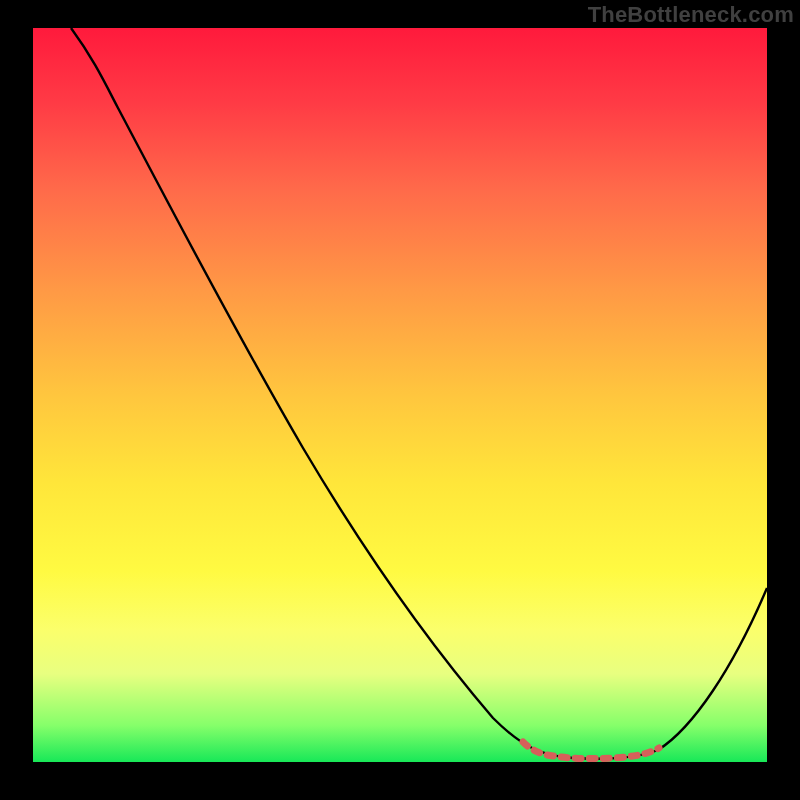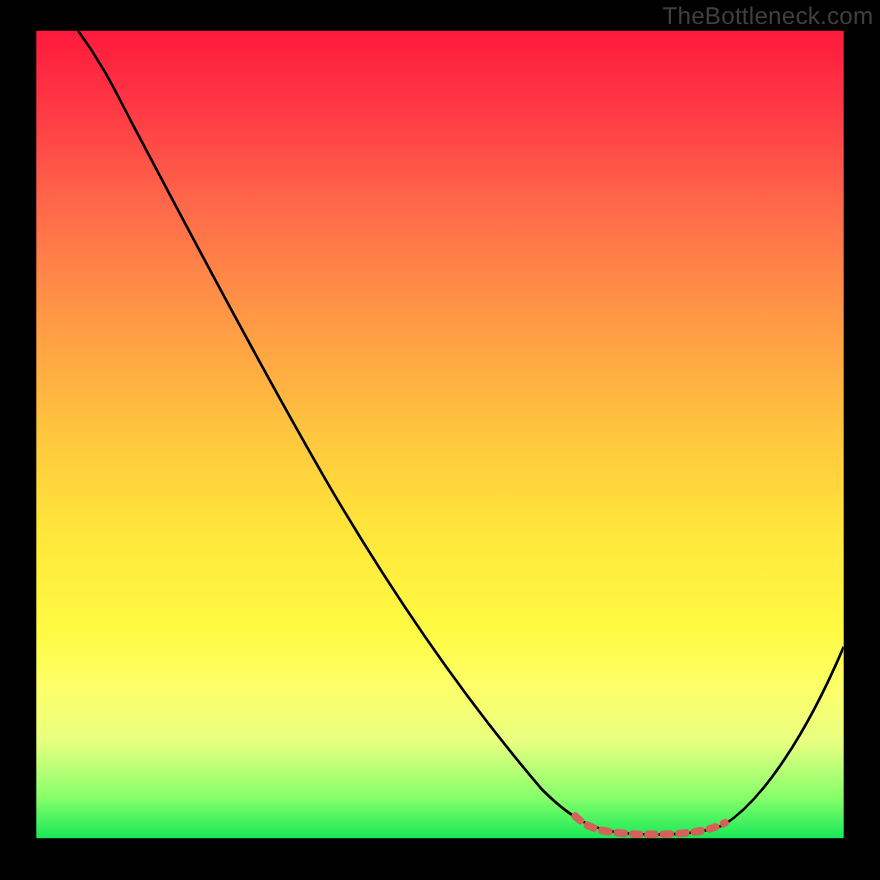--- a/index.html
+++ b/index.html
@@ -16,21 +16,21 @@
     width: 800px;
     height: 800px;
     background: #000;
   }
   .watermark {
     position: absolute;
     top: 2px;
     right: 6px;
     color: #404040;
     font-size: 22px;
-    font-weight: 400;
+    font-weight: 700;
     letter-spacing: 0.2px;
     z-index: 5;
   }
   .plot {
     position: absolute;
     left: 33px;
     top: 28px;
     width: 734px;
     height: 734px;
     background: linear-gradient(to bottom,

